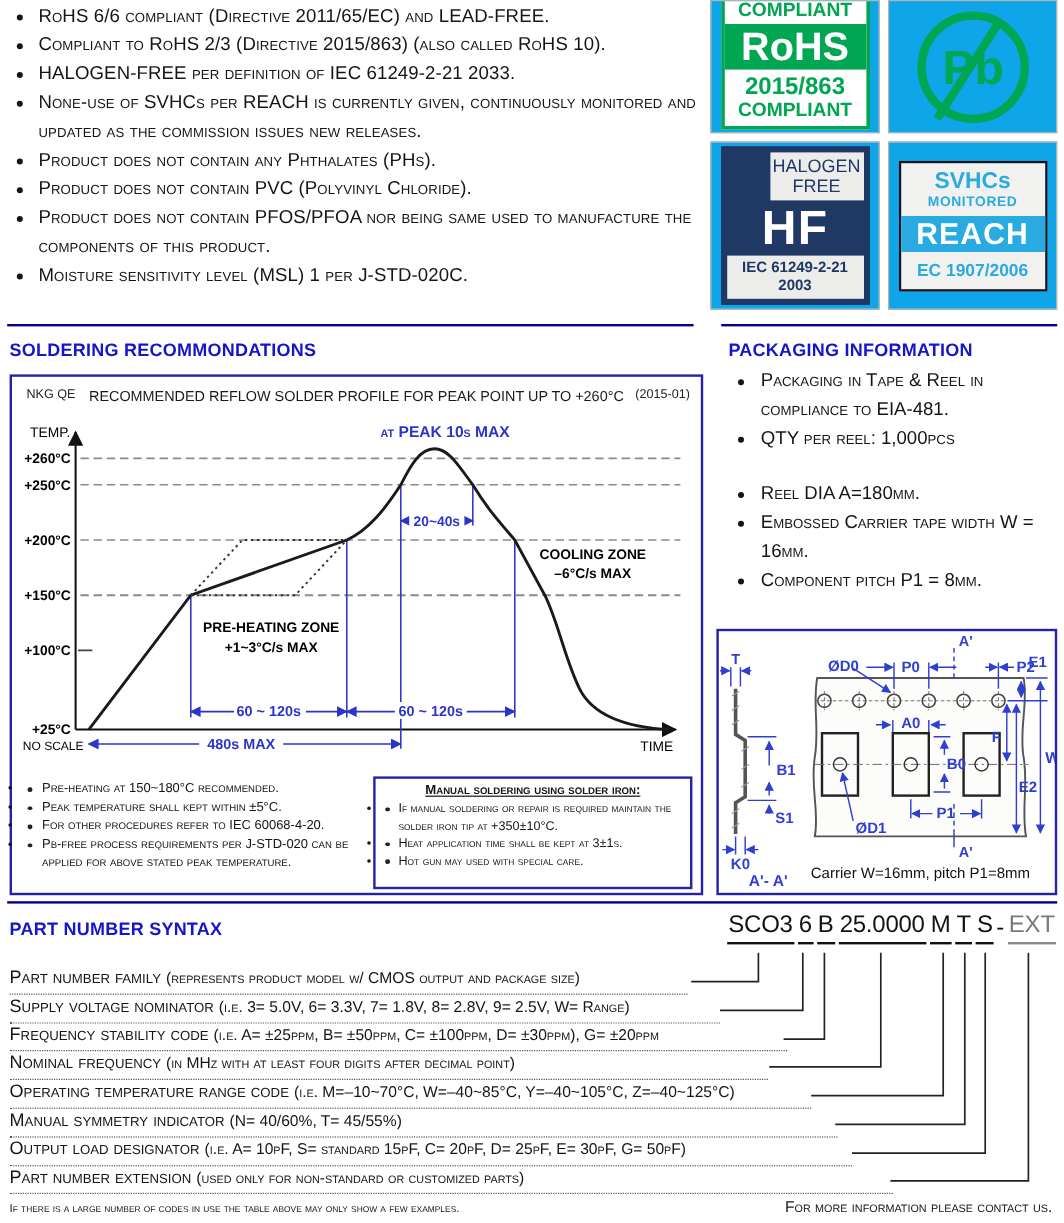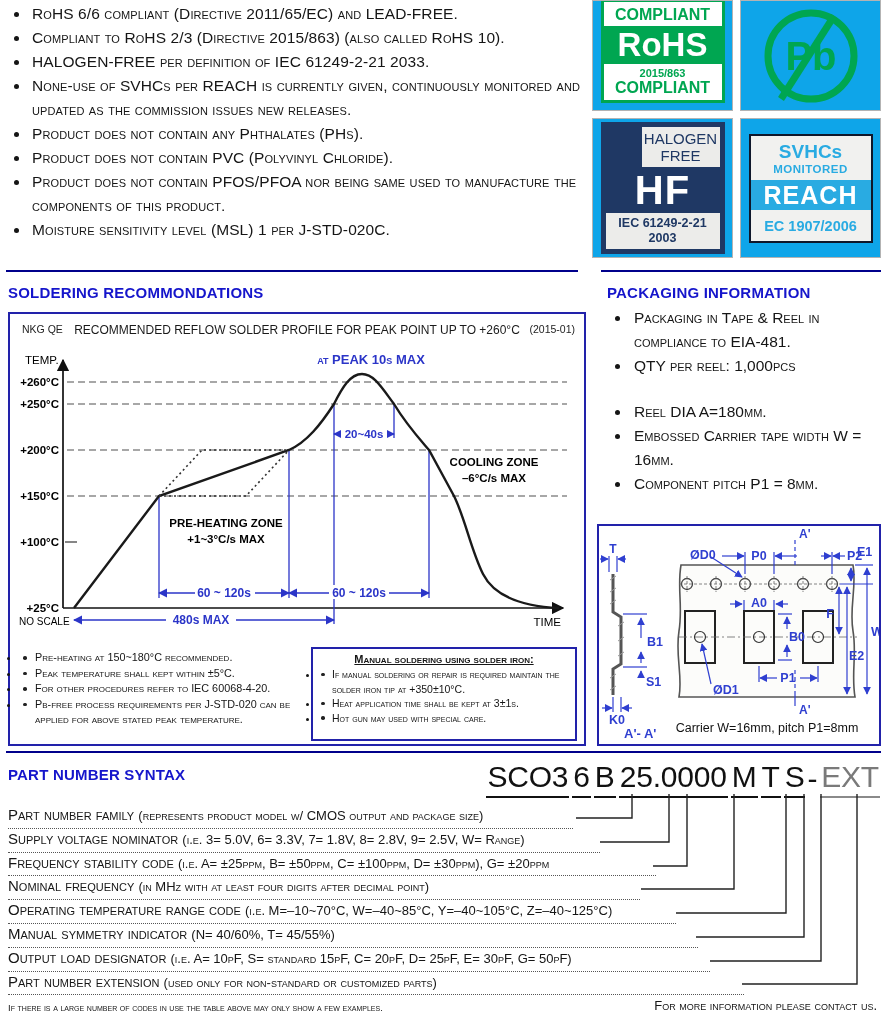--- a/index.html
+++ b/index.html
@@ -13,21 +13,21 @@
   #top-bullets li { position:relative; padding-left:26px; font-size:15.5px; line-height:24px; font-variant:small-caps; letter-spacing:.1px; }
   #top-bullets li::before { content:""; position:absolute; left:8px; top:10px; width:5px; height:5px; border-radius:50%; background:#151515; }
 
   
   #badges { position:absolute; left:592px; top:0; width:289px; display:grid;
             grid-template-columns:141px 141px; grid-template-rows:111px 140px; gap:7px; }
   .badge-cell { background:#0ea5e9; border:1px solid #b3b3b3; display:flex; align-items:center; justify-content:center; overflow:hidden; }
   .rohs { width:124px; margin-top:-10px; border:3px solid #00A651; background:#fff; text-align:center; }
   .rohs-top { color:#00A651; font-weight:bold; font-size:16px; padding:4px 0 2px; }
   .rohs-mid { background:#00A651; color:#fff; font-weight:bold; font-size:33px; line-height:38px; }
-  .rohs-b1 { color:#00A651; font-weight:bold; font-size:11px; padding-top:3px; }
+  .rohs-b1 { color:#00A651; font-weight:bold; font-size:20px; padding-top:3px; }
   .rohs-b2 { color:#00A651; font-weight:bold; font-size:16px; padding-bottom:3px; }
   .hf { width:124px; background:#1F3864; border:2px solid #1F3864; padding:3px; text-align:center; }
   .hf-top { background:#ececea; color:#1F3864; font-weight:normal; font-size:15px; line-height:17px; padding:3px 0;margin-left:36px; }
   .hf-mid { color:#fff; font-weight:bold; font-size:40px; line-height:46px; letter-spacing:1px; }
   .hf-bot { background:#ececea; color:#1F3864; font-weight:bold; font-size:12.5px; line-height:15px; padding:3px 0; }
   .reach { width:124px; border:2px solid #0f172a; background:#f1f1ef; text-align:center; }
   .reach-t1 { color:#29ABE2; font-weight:bold; font-size:19px; padding-top:5px; }
   .reach-t2 { color:#29ABE2; font-weight:bold; font-size:11.5px; letter-spacing:.5px; padding-bottom:5px; }
   .reach-mid { background:#29ABE2; color:#fff; font-weight:bold; font-size:25px; line-height:30px; letter-spacing:1px; }
   .reach-bot { color:#29ABE2; font-weight:bold; font-size:14.5px; padding:8px 0 7px; }
@@ -51,21 +51,21 @@
   #manual-box li { position:relative; padding-left:13px; font-size:10.5px; line-height:14.5px; font-variant:small-caps; }
   #manual-box li::before { content:""; position:absolute; left:2px; top:5.5px; width:3.5px; height:3.5px; border-radius:50%; background:#222; }
 
   
   .pkg-list { position:absolute; left:607px; width:278px; list-style:none; }
   .pkg-list li { position:relative; padding-left:27px; font-size:15.5px; line-height:24px; font-variant:small-caps; }
   .pkg-list li::before { content:""; position:absolute; left:8px; top:10px; width:5px; height:5px; border-radius:50%; background:#151515; }
   #diagram-box { position:absolute; left:597px; top:524px; width:284px; height:222px; border:2px solid #2222AA; background:#fff; }
 
   
-  #pn { position:absolute; right:7px; top:760px; display:flex; align-items:flex-end; font-size:30px; color:#111; letter-spacing:-.2px; }
+  #pn { position:absolute; right:7px; top:760px; display:flex; align-items:flex-end; font-size:20px; color:#111; letter-spacing:-.2px; }
   #pn .seg { border-bottom:2px solid #111; padding:0 1px 2px; margin-left:3px; }
   #pn .hy { padding:0 0 2px; margin-left:2px; }
   #pn .ext { color:#7a7a7a; border-bottom:2px solid #8a8a8a; }
   #pn-rows { position:absolute; left:8px; top:806px; width:875px; }
   .pn-row { position:relative; height:23.8px; white-space:nowrap; }
   .pn-row .lbl { font-size:15px; font-variant:small-caps; }
   .pn-row .det { font-size:13px; font-variant:small-caps; }
   .dotline { position:absolute; left:0; bottom:1px; border-bottom:1.6px dotted #555; }
   #pn-lines { position:absolute; left:0; top:752px; pointer-events:none; }
   #fn-left { position:absolute; left:8px; top:1002px; font-size:9.5px; font-weight:normal; font-variant:small-caps; }

